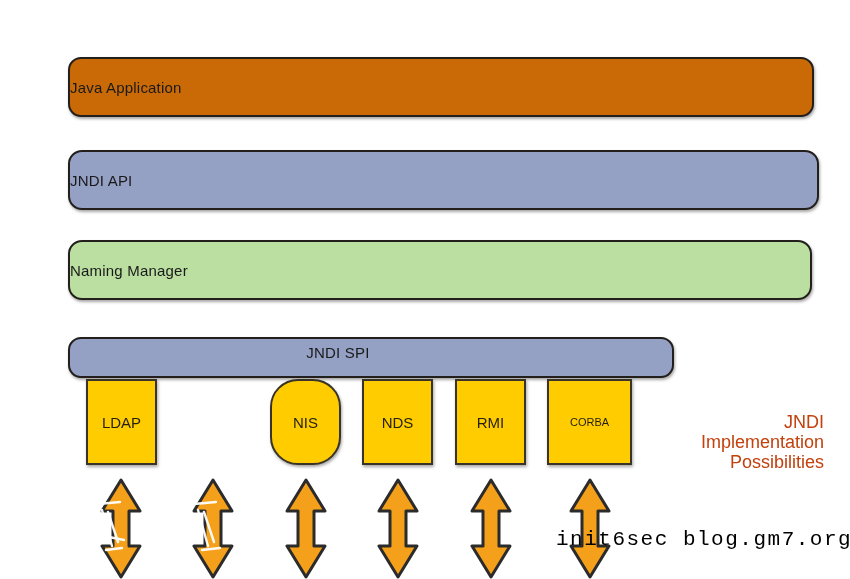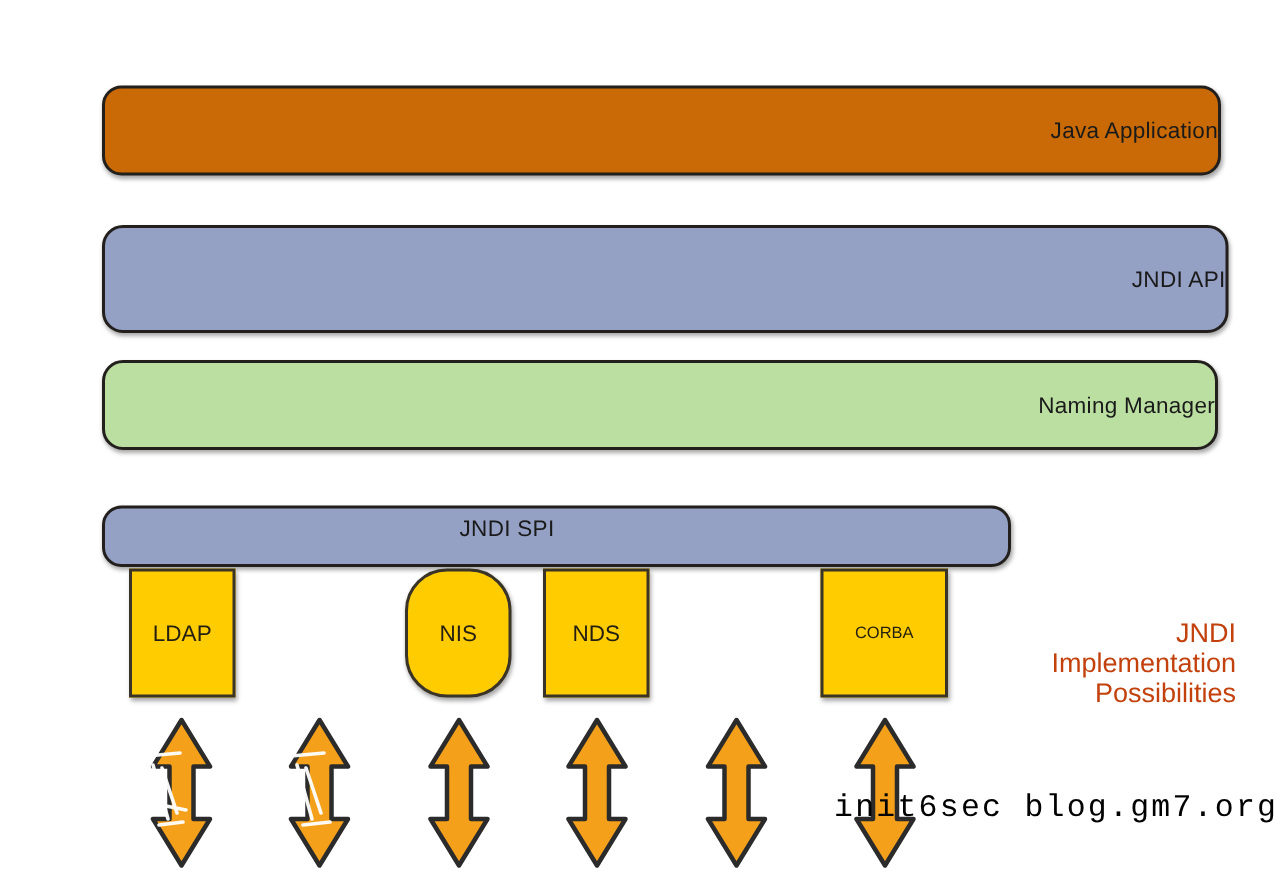--- a/index.html
+++ b/index.html
@@ -20,38 +20,38 @@
   }
 
   
   .layer-bar {
     position: absolute;
     box-sizing: border-box;
     border: 2px solid #231f1c;
     border-radius: 14px;
     display: flex;
     align-items: center;
-    justify-content: flex-end;
+    justify-content: flex-start;
     box-shadow: 1px 2px 3px rgba(0,0,0,0.35);
   }
   .layer-label {
     font-size: 15px;
     color: #1a1a1a;
     letter-spacing: 0.2px;
     line-height: 1;
     white-space: nowrap;
   }
 
   #bar-java-application {
     left: 68px;  top: 57px;  width: 746px; height: 60px;
     background: #c96a06;
     border-radius: 13px;
   }
   #bar-jndi-api {
-    left: 68px;  top: 150px; width: 751px; height: 72px;
+    left: 68px;  top: 150px; width: 751px; height: 60px;
     background: #94a0c4;
   }
   #bar-naming-manager {
     left: 68px;  top: 240px; width: 744px; height: 60px;
     background: #badfa0;
   }
   #bar-jndi-spi {
     left: 68px;  top: 337px; width: 606px; height: 41px;
     background: #94a0c4;
     border-radius: 13px;
@@ -151,20 +151,23 @@
 
   <div class="provider-box" style="left:86px;">
     <span class="provider-label">LDAP</span>
   </div>
   <div class="provider-box" style="left:270px;border-radius:28px;">
     <span class="provider-label">NIS</span>
   </div>
   <div class="provider-box" style="left:362px;">
     <span class="provider-label">NDS</span>
   </div>
+  <div class="provider-box" style="left:455px;">
+    <span class="provider-label">RMI</span>
+  </div>
   <div class="provider-box" style="left:547px; width:85px;">
     <span class="provider-label small">CORBA</span>
   </div>
 
   <div id="implementation-caption">
     <div>JNDI</div>
     <div>Implementation</div>
     <div>Possibilities</div>
   </div>
 

